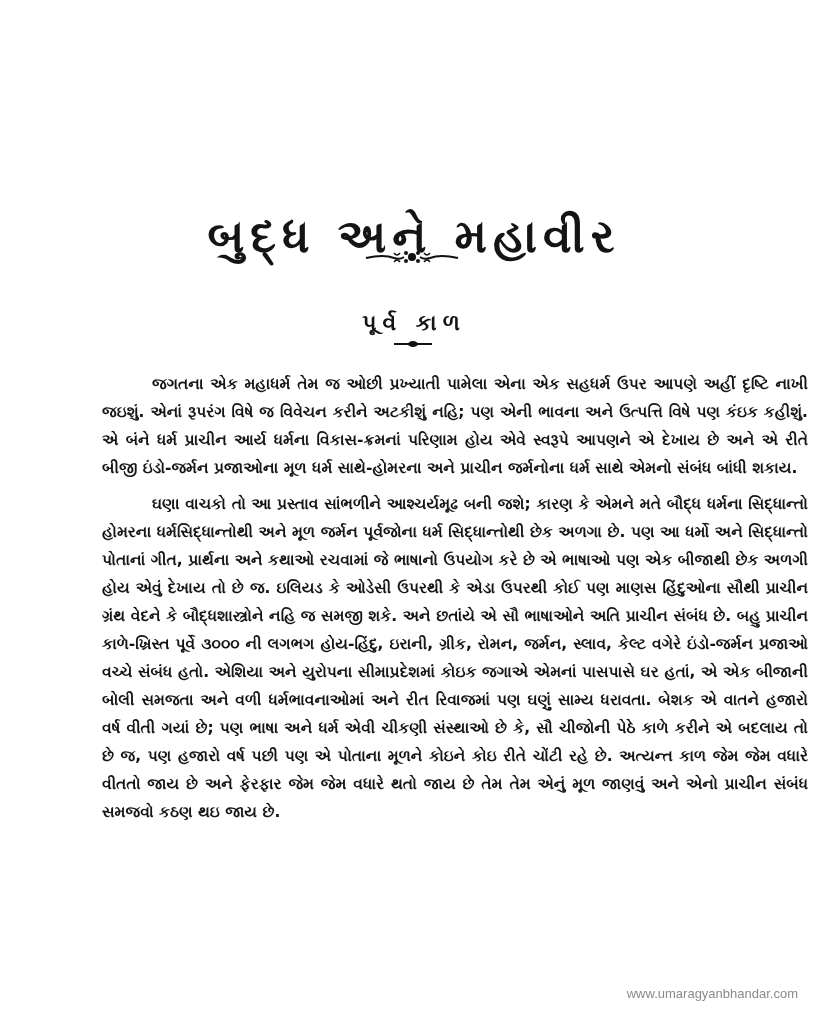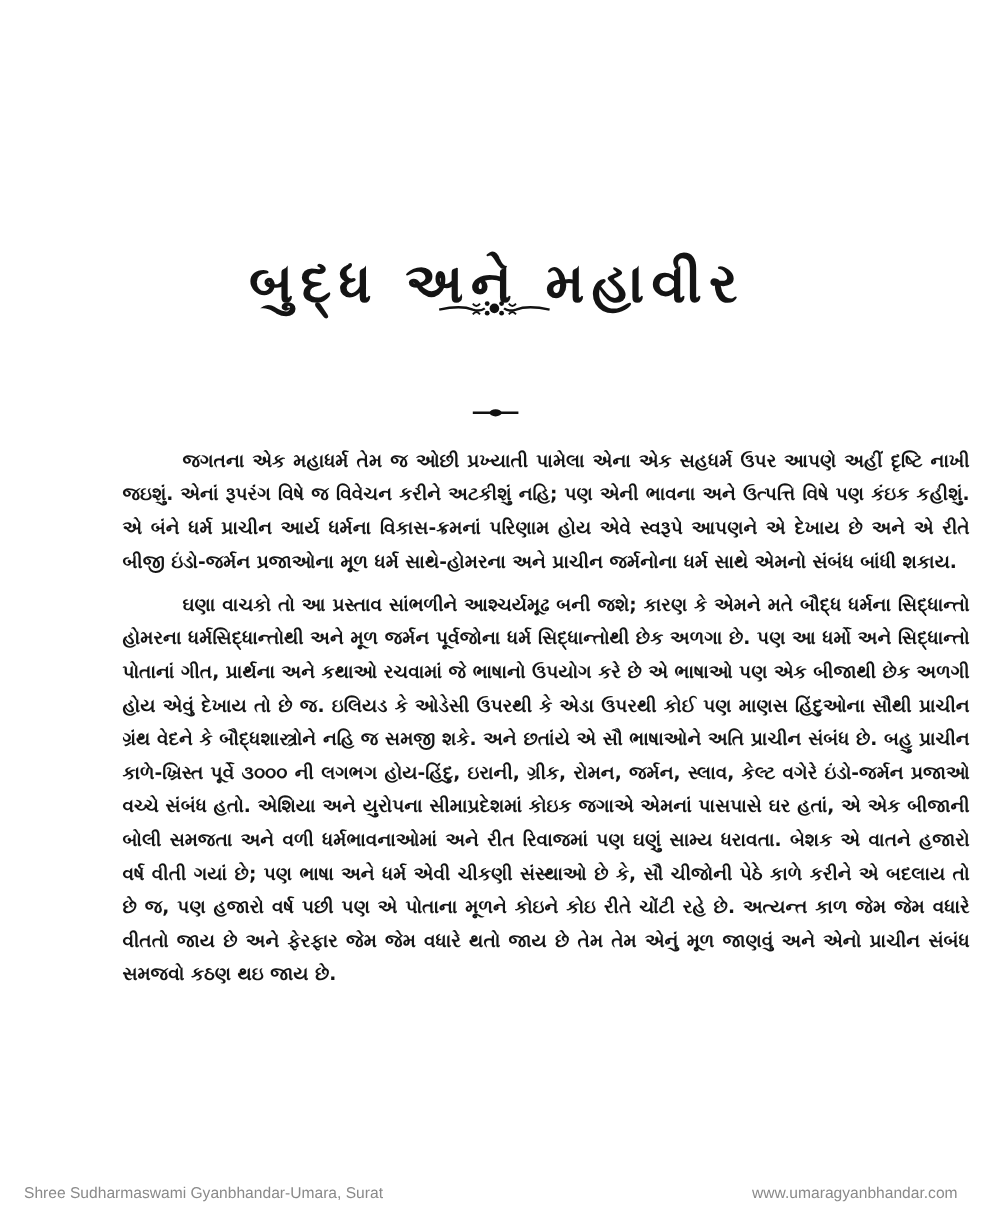--- a/index.html
+++ b/index.html
@@ -47,26 +47,26 @@
     <path d="M2 11 Q20 7 30 11 Q36 13 40 10" stroke="#111" stroke-width="2" fill="none"></path>
     <path d="M94 11 Q76 7 66 11 Q60 13 56 10" stroke="#111" stroke-width="2" fill="none"></path>
     <circle cx="48" cy="10" r="4" fill="#111"></circle>
     <circle cx="42" cy="6" r="2" fill="#111"></circle>
     <circle cx="54" cy="6" r="2" fill="#111"></circle>
     <circle cx="42" cy="14" r="2" fill="#111"></circle>
     <circle cx="54" cy="14" r="2" fill="#111"></circle>
     <path d="M30 6 q3 4 6 0 M30 15 q3 -4 6 0 M60 6 q3 4 6 0 M60 15 q3 -4 6 0" stroke="#111" stroke-width="1.5" fill="none"></path>
   </svg>
 
+  <h2 class="section-title">પૂર્વ કાળ</h2>
 
   <svg class="rule-small" viewBox="0 0 40 8">
     <line x1="1" y1="4" x2="39" y2="4" stroke="#111" stroke-width="2"></line>
     <ellipse cx="20" cy="4" rx="5" ry="3" fill="#111"></ellipse>
   </svg>
 
   <div class="body-text">
     <p>જગતના એક મહાધર્મ તેમ જ ઓછી પ્રખ્યાતી પામેલા એના એક સહધર્મ ઉપર આપણે અહીં દૃષ્ટિ નાખી જઇશું. એનાં રૂપરંગ વિષે જ વિવેચન કરીને અટકીશું નહિ; પણ એની ભાવના અને ઉત્પત્તિ વિષે પણ કંઇક કહીશું. એ બંને ધર્મ પ્રાચીન આર્ય ધર્મના વિકાસ-ક્રમનાં પરિણામ હોય એવે સ્વરૂપે આપણને એ દેખાય છે અને એ રીતે બીજી ઇંડો-જર્મન પ્રજાઓના મૂળ ધર્મ સાથે-હોમરના અને પ્રાચીન જર્મનોના ધર્મ સાથે એમનો સંબંધ બાંધી શકાય.</p>
     <p>ઘણા વાચકો તો આ પ્રસ્તાવ સાંભળીને આશ્ચર્યમૂઢ બની જશે; કારણ કે એમને મતે બૌદ્ધ ધર્મના સિદ્ધાન્તો હોમરના ધર્મસિદ્ધાન્તોથી અને મૂળ જર્મન પૂર્વજોના ધર્મ સિદ્ધાન્તોથી છેક અળગા છે. પણ આ ધર્મો અને સિદ્ધાન્તો પોતાનાં ગીત, પ્રાર્થના અને કથાઓ રચવામાં જે ભાષાનો ઉપયોગ કરે છે એ ભાષાઓ પણ એક બીજાથી છેક અળગી હોય એવું દેખાય તો છે જ. ઇલિયડ કે ઓડેસી ઉપરથી કે એડા ઉપરથી કોઈ પણ માણસ હિંદુઓના સૌથી પ્રાચીન ગ્રંથ વેદને કે બૌદ્ધશાસ્ત્રોને નહિ જ સમજી શકે. અને છતાંયે એ સૌ ભાષાઓને અતિ પ્રાચીન સંબંધ છે. બહુ પ્રાચીન કાળે-ખ્રિસ્ત પૂર્વે ૩૦૦૦ ની લગભગ હોય-હિંદુ, ઇરાની, ગ્રીક, રોમન, જર્મન, સ્લાવ, કેલ્ટ વગેરે ઇંડો-જર્મન પ્રજાઓ વચ્ચે સંબંધ હતો. એશિયા અને યુરોપના સીમાપ્રદેશમાં કોઇક જગાએ એમનાં પાસપાસે ઘર હતાં, એ એક બીજાની બોલી સમજતા અને વળી ધર્મભાવનાઓમાં અને રીત રિવાજમાં પણ ઘણું સામ્ય ધરાવતા. બેશક એ વાતને હજારો વર્ષ વીતી ગયાં છે; પણ ભાષા અને ધર્મ એવી ચીકણી સંસ્થાઓ છે કે, સૌ ચીજોની પેઠે કાળે કરીને એ બદલાય તો છે જ, પણ હજારો વર્ષ પછી પણ એ પોતાના મૂળને કોઇને કોઇ રીતે ચોંટી રહે છે. અત્યન્ત કાળ જેમ જેમ વધારે વીતતો જાય છે અને ફેરફાર જેમ જેમ વધારે થતો જાય છે તેમ તેમ એનું મૂળ જાણવું અને એનો પ્રાચીન સંબંધ સમજવો કઠણ થઇ જાય છે.</p>
   </div>
 
-  <div class="footer footer-left">Shree Sudharmaswami Gyanbhandar-Umara, Surat</div>
   <div class="footer footer-right">www.umaragyanbhandar.com</div>
 </div>
 
 </body></html>

